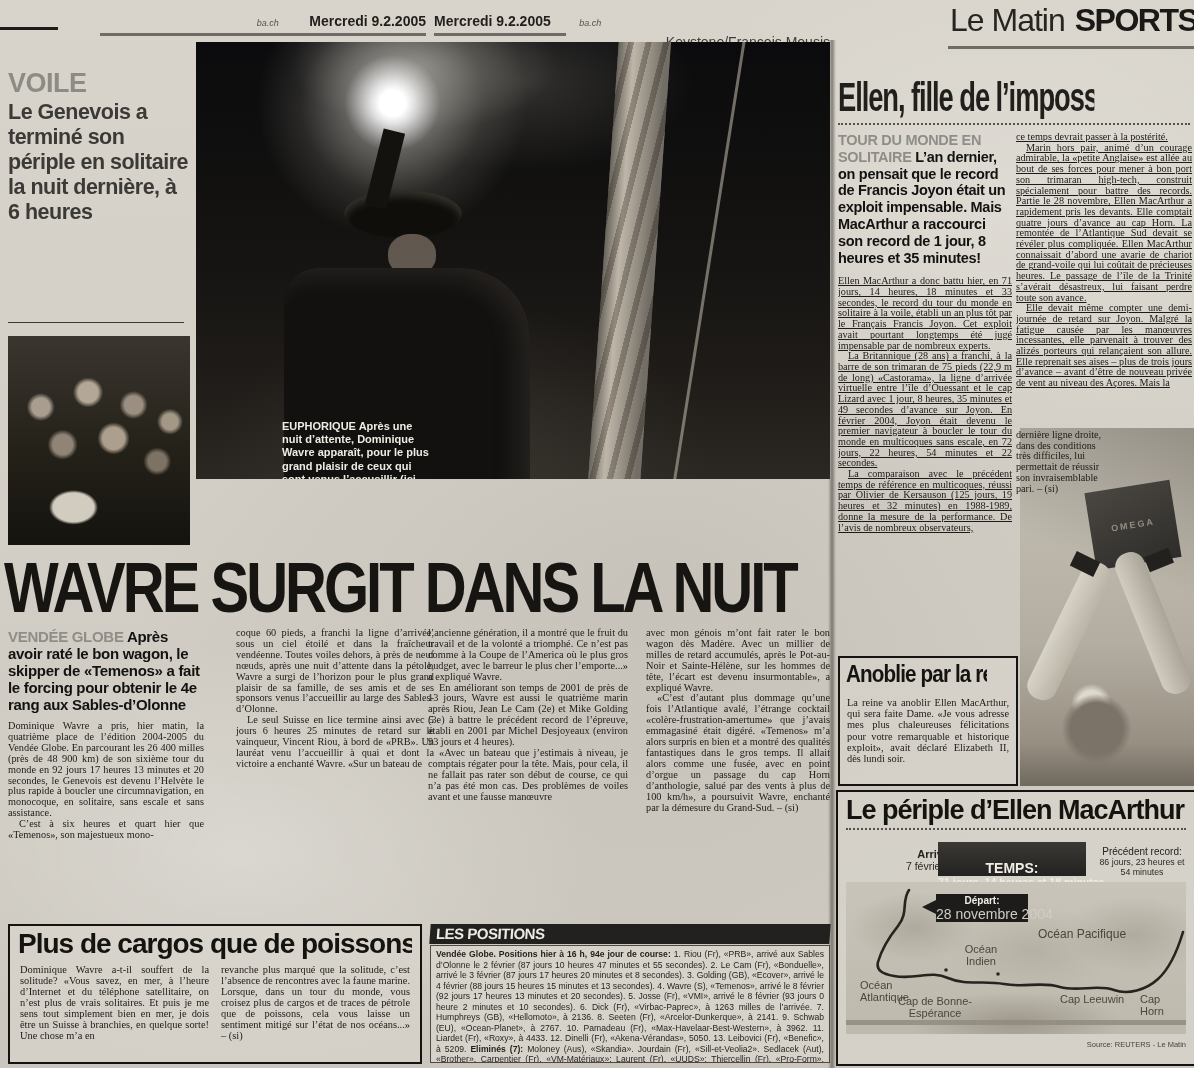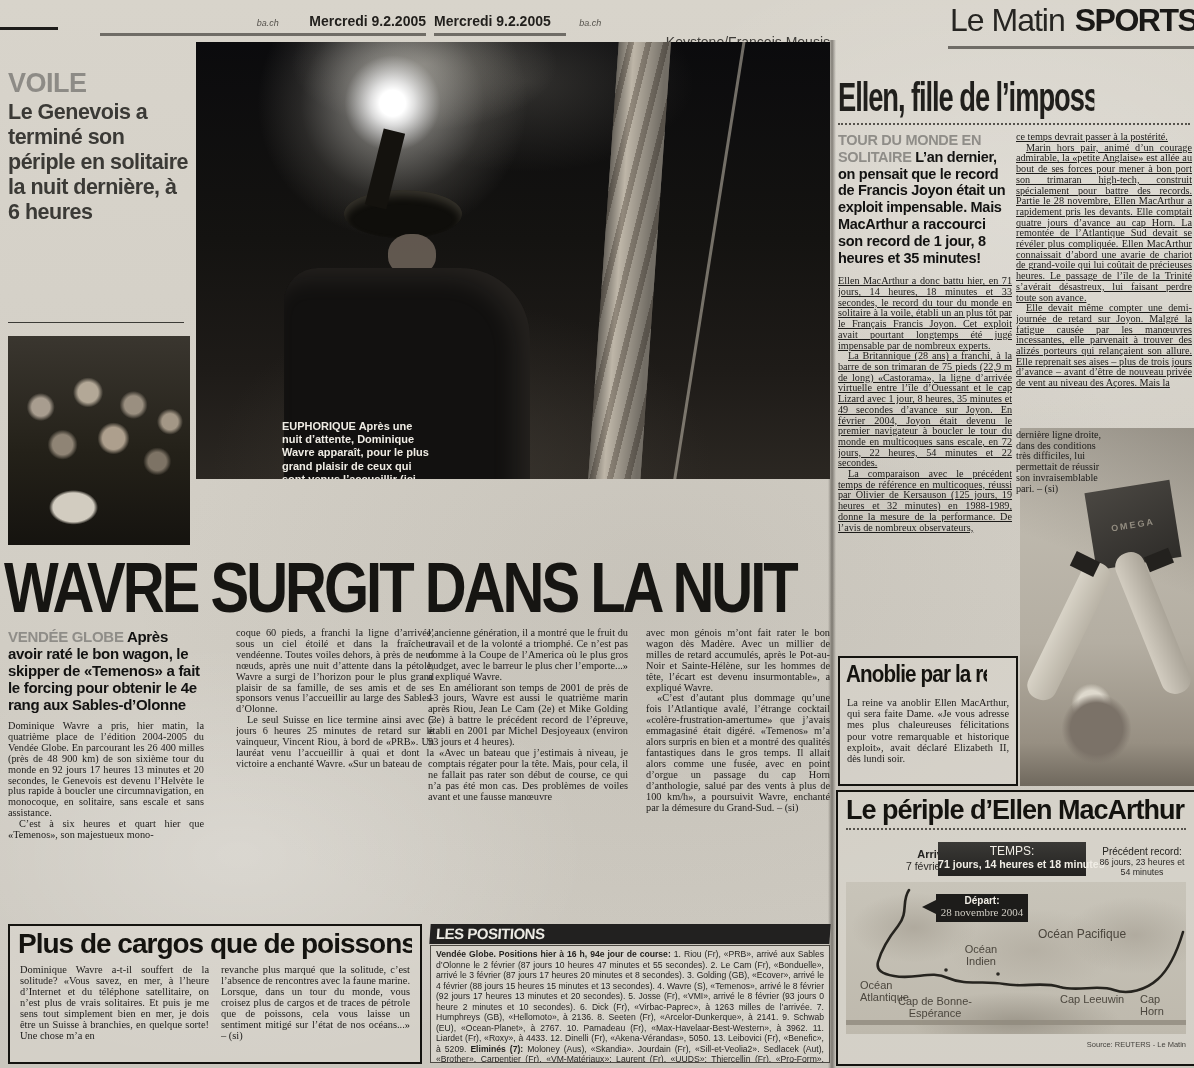--- a/index.html
+++ b/index.html
@@ -190,21 +190,21 @@
 
   <div class="abs" style="left:836px;top:790px;width:356px;height:272px;border:2px solid #14130f;background:rgba(221,217,208,.55);">
     <div class="condTitle" style="font-size:27px;letter-spacing:-1px;margin:3px 8px 1px 8px;white-space:nowrap;overflow:hidden;">Le périple d’Ellen MacArthur</div>
     <div class="dotted" style="margin:0 8px;height:1px;"></div>
 
     <div class="abs sans" style="left:44px;top:56px;width:112px;text-align:center;">
       <div style="font-weight:700;font-size:11px;color:#23221f;">Arrivée:</div>
       <div style="font-size:10.5px;color:#2c2a27;">7 février 2005</div>
     </div>
     <div class="abs sans" style="left:100px;top:50px;width:148px;height:34px;background:linear-gradient(180deg,#3a3936,#232220);color:#f0ede5;text-align:center;">
-      <div style="font-weight:400;font-size:12px;margin-top:2px;">TEMPS:</div>
+      <div style="font-weight:700;font-size:14px;margin-top:18px;">TEMPS:</div>
       <div style="font-weight:700;font-size:10.6px;white-space:nowrap;">71 jours, 14 heures et 18 minutes</div>
     </div>
     <div class="abs sans" style="left:256px;top:54px;width:96px;text-align:center;">
       <div style="font-weight:400;font-size:10px;color:#23221f;">Précédent record:</div>
       <div style="font-size:8.8px;color:#2c2a27;">86 jours, 23 heures et 54 minutes</div>
     </div>
 
     <div class="abs" style="left:8px;top:90px;width:340px;height:152px;overflow:hidden;
          background:
            radial-gradient(ellipse 90px 50px at 20% 30%, rgba(170,164,152,.8), rgba(0,0,0,0) 70%),
@@ -213,21 +213,21 @@
            radial-gradient(ellipse 140px 40px at 50% 92%, rgba(150,144,132,.8), rgba(0,0,0,0) 75%),
            linear-gradient(180deg,#c8c4b9,#beb9ad);">
       <svg width="340" height="152" viewBox="0 0 340 152" style="position:absolute;left:0;top:0;">
         <path d="M63,8 C55,20 63,30 52,44 C44,54 36,66 32,80 C30,88 36,92 48,94 C70,98 85,88 102,96 C120,104 138,98 158,102 C178,106 196,99 214,105 C232,110 252,102 268,108 C282,113 300,108 312,97 C323,87 331,70 337,50" fill="none" stroke="#26241f" stroke-width="2.6" stroke-linecap="round"></path>
         <circle cx="100" cy="88" r="1.8" fill="#2a2823"></circle>
         <circle cx="152" cy="92" r="1.8" fill="#2a2823"></circle>
         <rect x="0" y="138" width="340" height="5" fill="#908a7d" opacity=".8"></rect>
       </svg>
       <div class="sans" style="position:absolute;left:90px;top:12px;width:92px;height:28px;background:#1d1c1a;color:#f0ede5;text-align:center;">
         <div style="font-weight:700;font-size:10px;margin-top:1px;">Départ:</div>
-        <div style="font-size:11px;color:#cfccc3;white-space:nowrap;font-family:Liberation Serif, serif;">28 novembre 2004</div>
+        <div style="font-size:14px;color:#cfccc3;white-space:nowrap;">28 novembre 2004</div>
       </div>
       <div style="position:absolute;left:76px;top:18px;width:0;height:0;border-top:7px solid transparent;border-bottom:7px solid transparent;border-right:14px solid #1d1c1a;"></div>
 
       <div class="abs maplabel" style="left:192px;top:46px;font-size:12px;">Océan Pacifique</div>
       <div class="abs maplabel" style="left:112px;top:62px;width:46px;font-size:11px;text-align:center;">Océan Indien</div>
       <div class="abs maplabel" style="left:14px;top:98px;width:62px;font-size:11px;">Océan Atlantique</div>
       <div class="abs maplabel" style="left:46px;top:114px;width:86px;font-size:11px;text-align:center;">Cap de Bonne-Espérance</div>
       <div class="abs maplabel" style="left:214px;top:112px;font-size:11px;">Cap Leeuwin</div>
       <div class="abs maplabel" style="left:294px;top:112px;width:34px;font-size:11px;">Cap Horn</div>
     </div>

